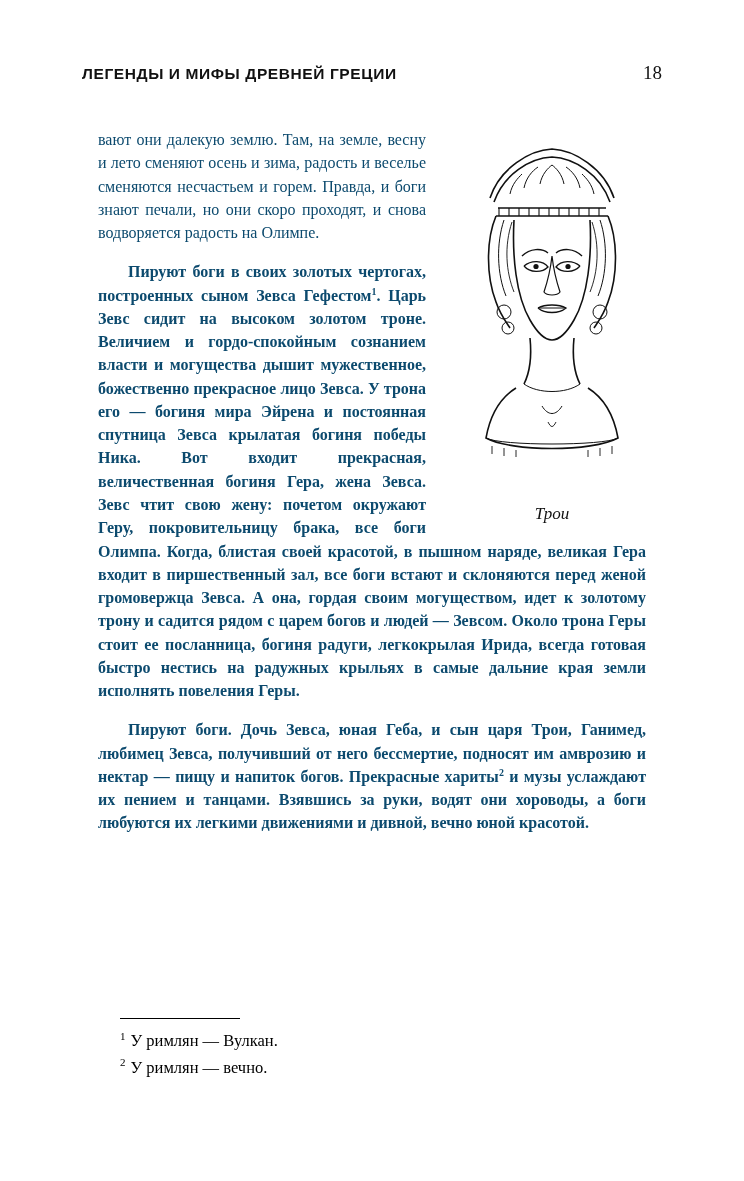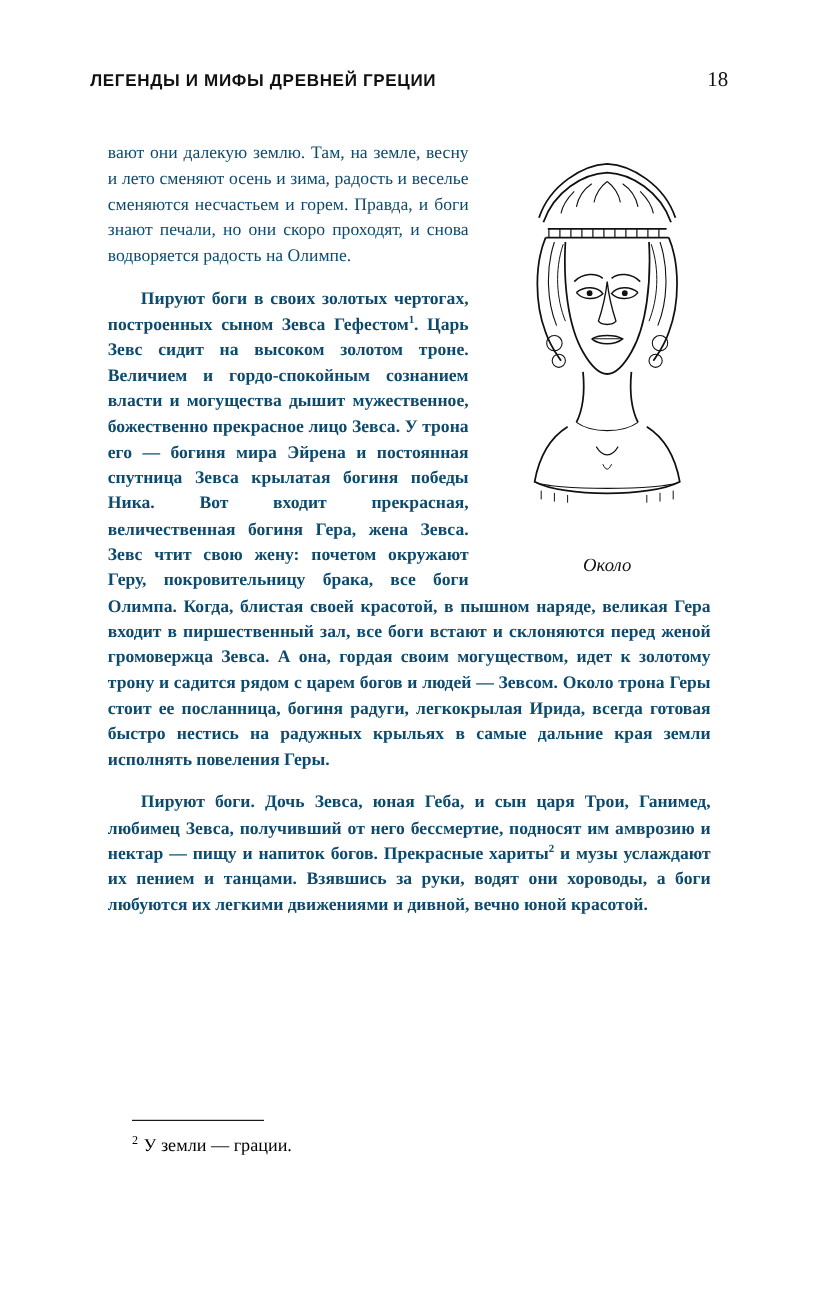--- a/index.html
+++ b/index.html
@@ -180,29 +180,30 @@
           <path d="M72 268 C86 278, 114 278, 128 268" stroke-width="1"></path>
 
           <path d="M64 272 C48 282, 38 300, 34 322 C60 336, 140 336, 166 322 C162 300, 152 282, 136 272"></path>
           <path d="M34 322 C48 330, 152 330, 166 322" stroke-width="1"></path>
           <path d="M90 290 C96 300, 104 300, 110 290" stroke-width="1"></path>
           <path d="M96 306 C99 312, 101 312, 104 306" stroke-width="0.9"></path>
 
           <path d="M40 330 L40 338 M52 332 L52 340 M64 334 L64 341 M160 330 L160 338 M148 332 L148 340 M136 334 L136 341" stroke-width="0.9"></path>
         </g>
       </svg>
-      <div class="figure-caption">Около</div>
+      <div class="figure-caption">Трои</div>
     </div>
 
     <p class="body-text">вают они далекую землю. Там, на земле, весну и лето сменяют осень и зима, радость и веселье сменяются несчастьем и горем. Правда, и боги знают печали, но они скоро проходят, и снова водворяется радость на Олимпе.</p>
 
     <p class="body-text indent"><span>Пируют боги в своих золотых чертогах, построенных сыном Зевса Гефестом</span><sup>1</sup><span>. Царь Зевс сидит на высоком золотом троне. Величием и гордо-спокойным сознанием власти и могущества дышит мужественное, божественно прекрасное лицо Зевса. У трона его — богиня мира Эйрена и постоянная спутница Зевса крылатая богиня победы Ника. Вот входит прекрасная, величественная богиня Гера, жена Зевса. Зевс чтит свою жену: почетом окружают Геру, покровительницу брака, все боги Олимпа. Когда, блистая своей красотой, в пышном наряде, великая Гера входит в пиршественный зал, все боги встают и склоняются перед женой громовержца Зевса. А она, гордая своим могуществом, идет к золотому трону и садится рядом с царем богов и людей — Зевсом. Около трона Геры стоит ее посланница, богиня радуги, легкокрылая Ирида, всегда готовая быстро нестись на радужных крыльях в самые дальние края земли исполнять повеления Геры.</span></p>
 
     <p class="body-text indent"><span>Пируют боги. Дочь Зевса, юная Геба, и сын царя Трои, Ганимед, любимец Зевса, получивший от него бессмертие, подносят им амврозию и нектар — пищу и напиток богов. Прекрасные хариты</span><sup>2</sup><span> и музы услаждают их пением и танцами. Взявшись за руки, водят они хороводы, а боги любуются их легкими движениями и дивной, вечно юной красотой.</span></p>
 
   </div>
 
   <div class="footnotes">
     <div class="footnote-rule"></div>
-    <p class="footnote"><span class="fn-marker">2</span><span>У земли — грации.</span></p>
+    <p class="footnote"><span class="fn-marker">1</span><span>У римлян — Вулкан.</span></p>
+    <p class="footnote"><span class="fn-marker">2</span><span>У римлян — вечно.</span></p>
   </div>
 
 </div>
 
 </body></html>

